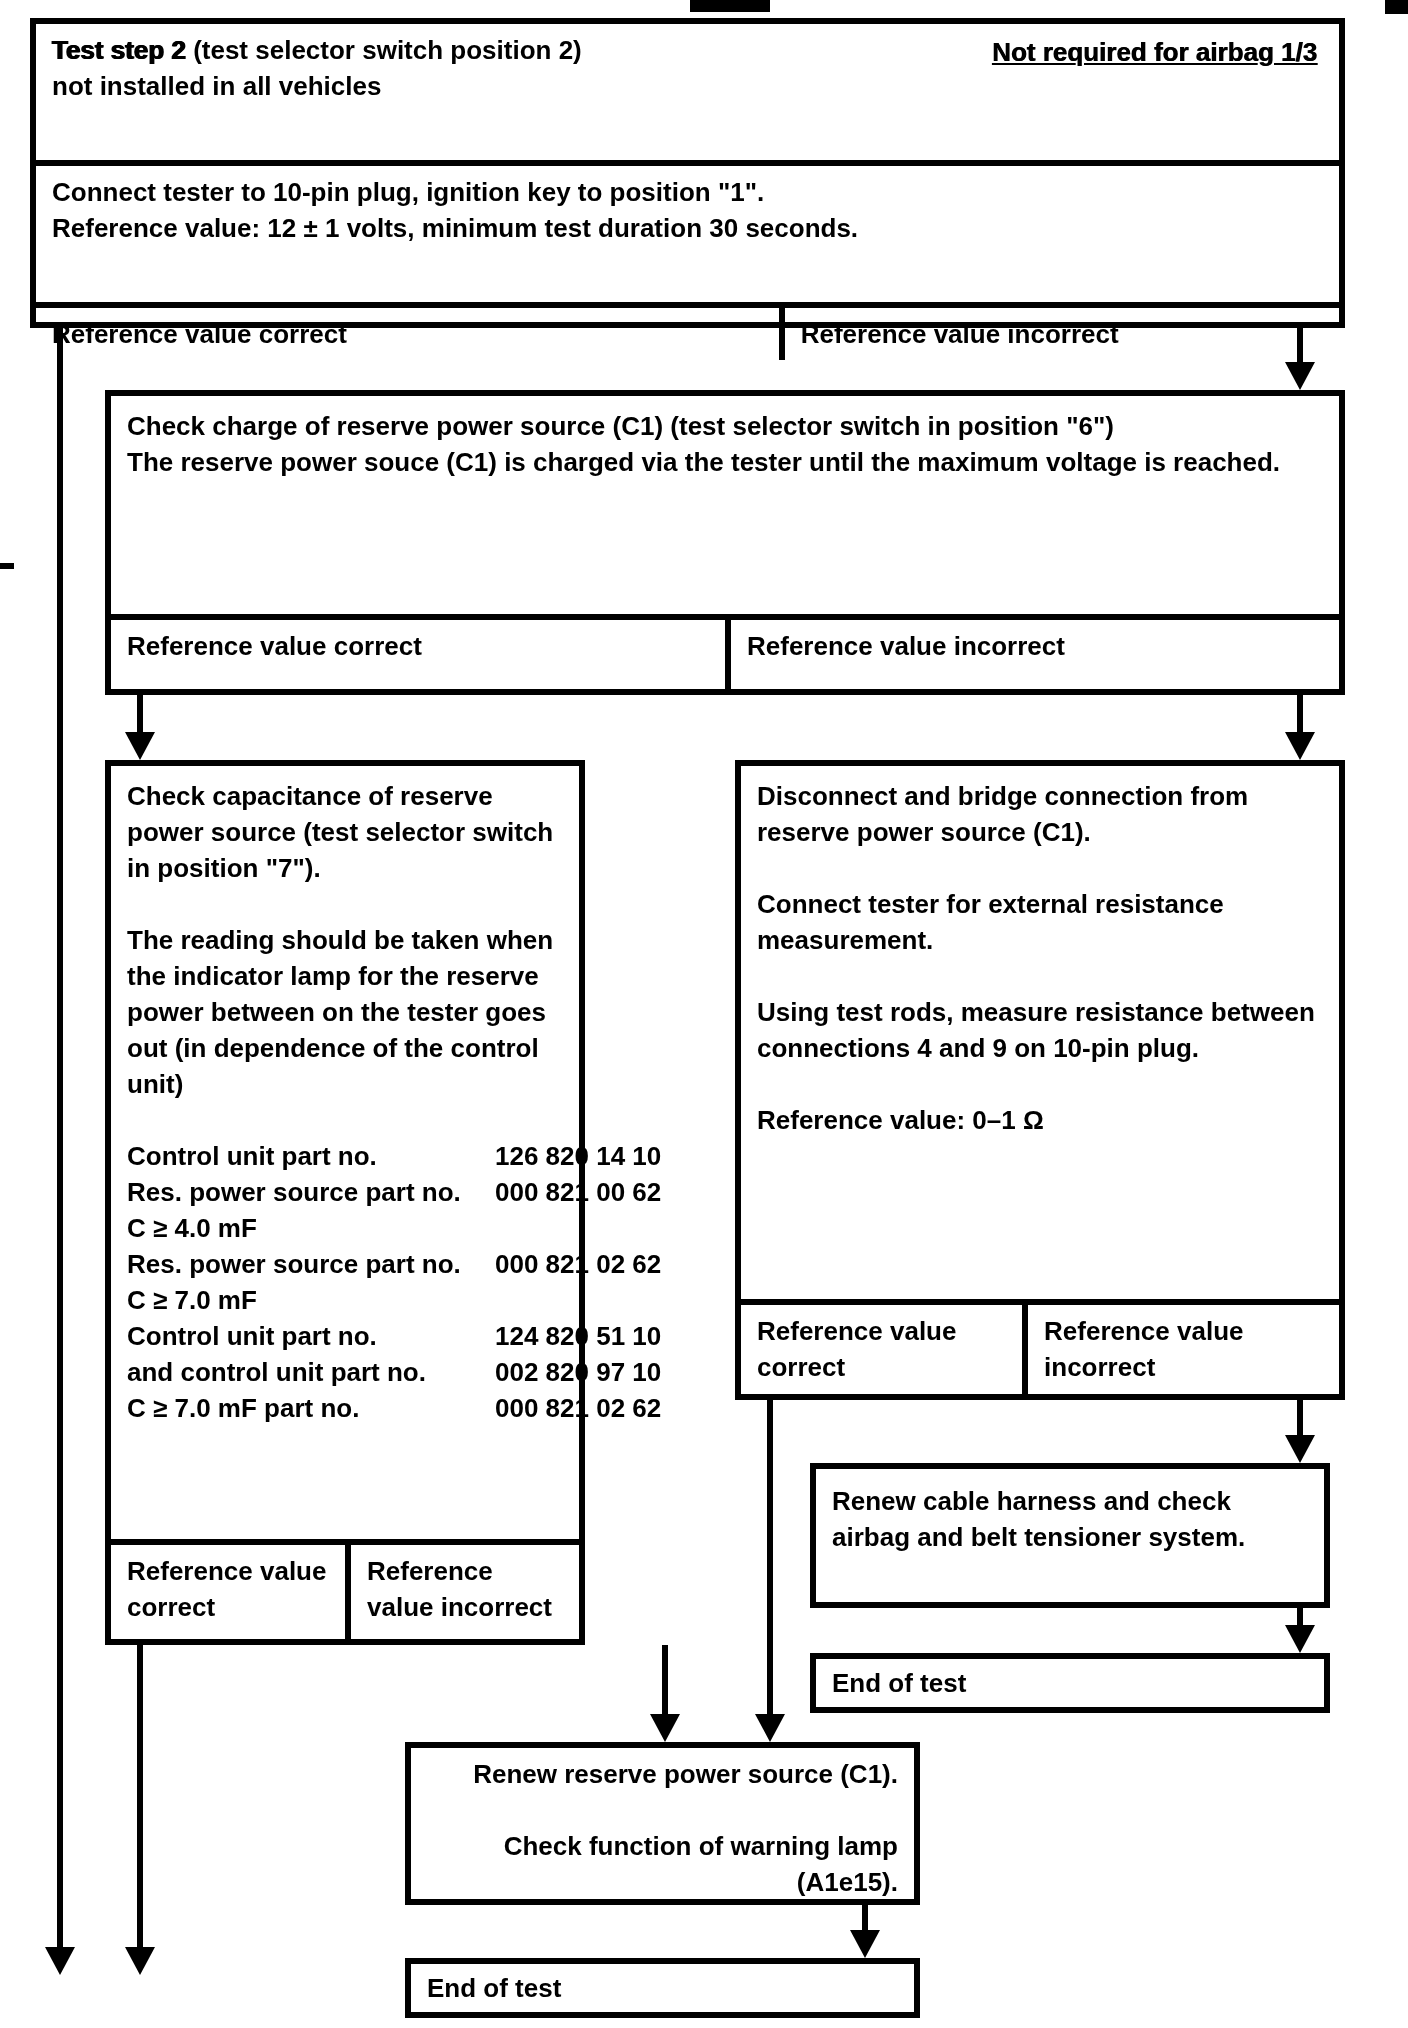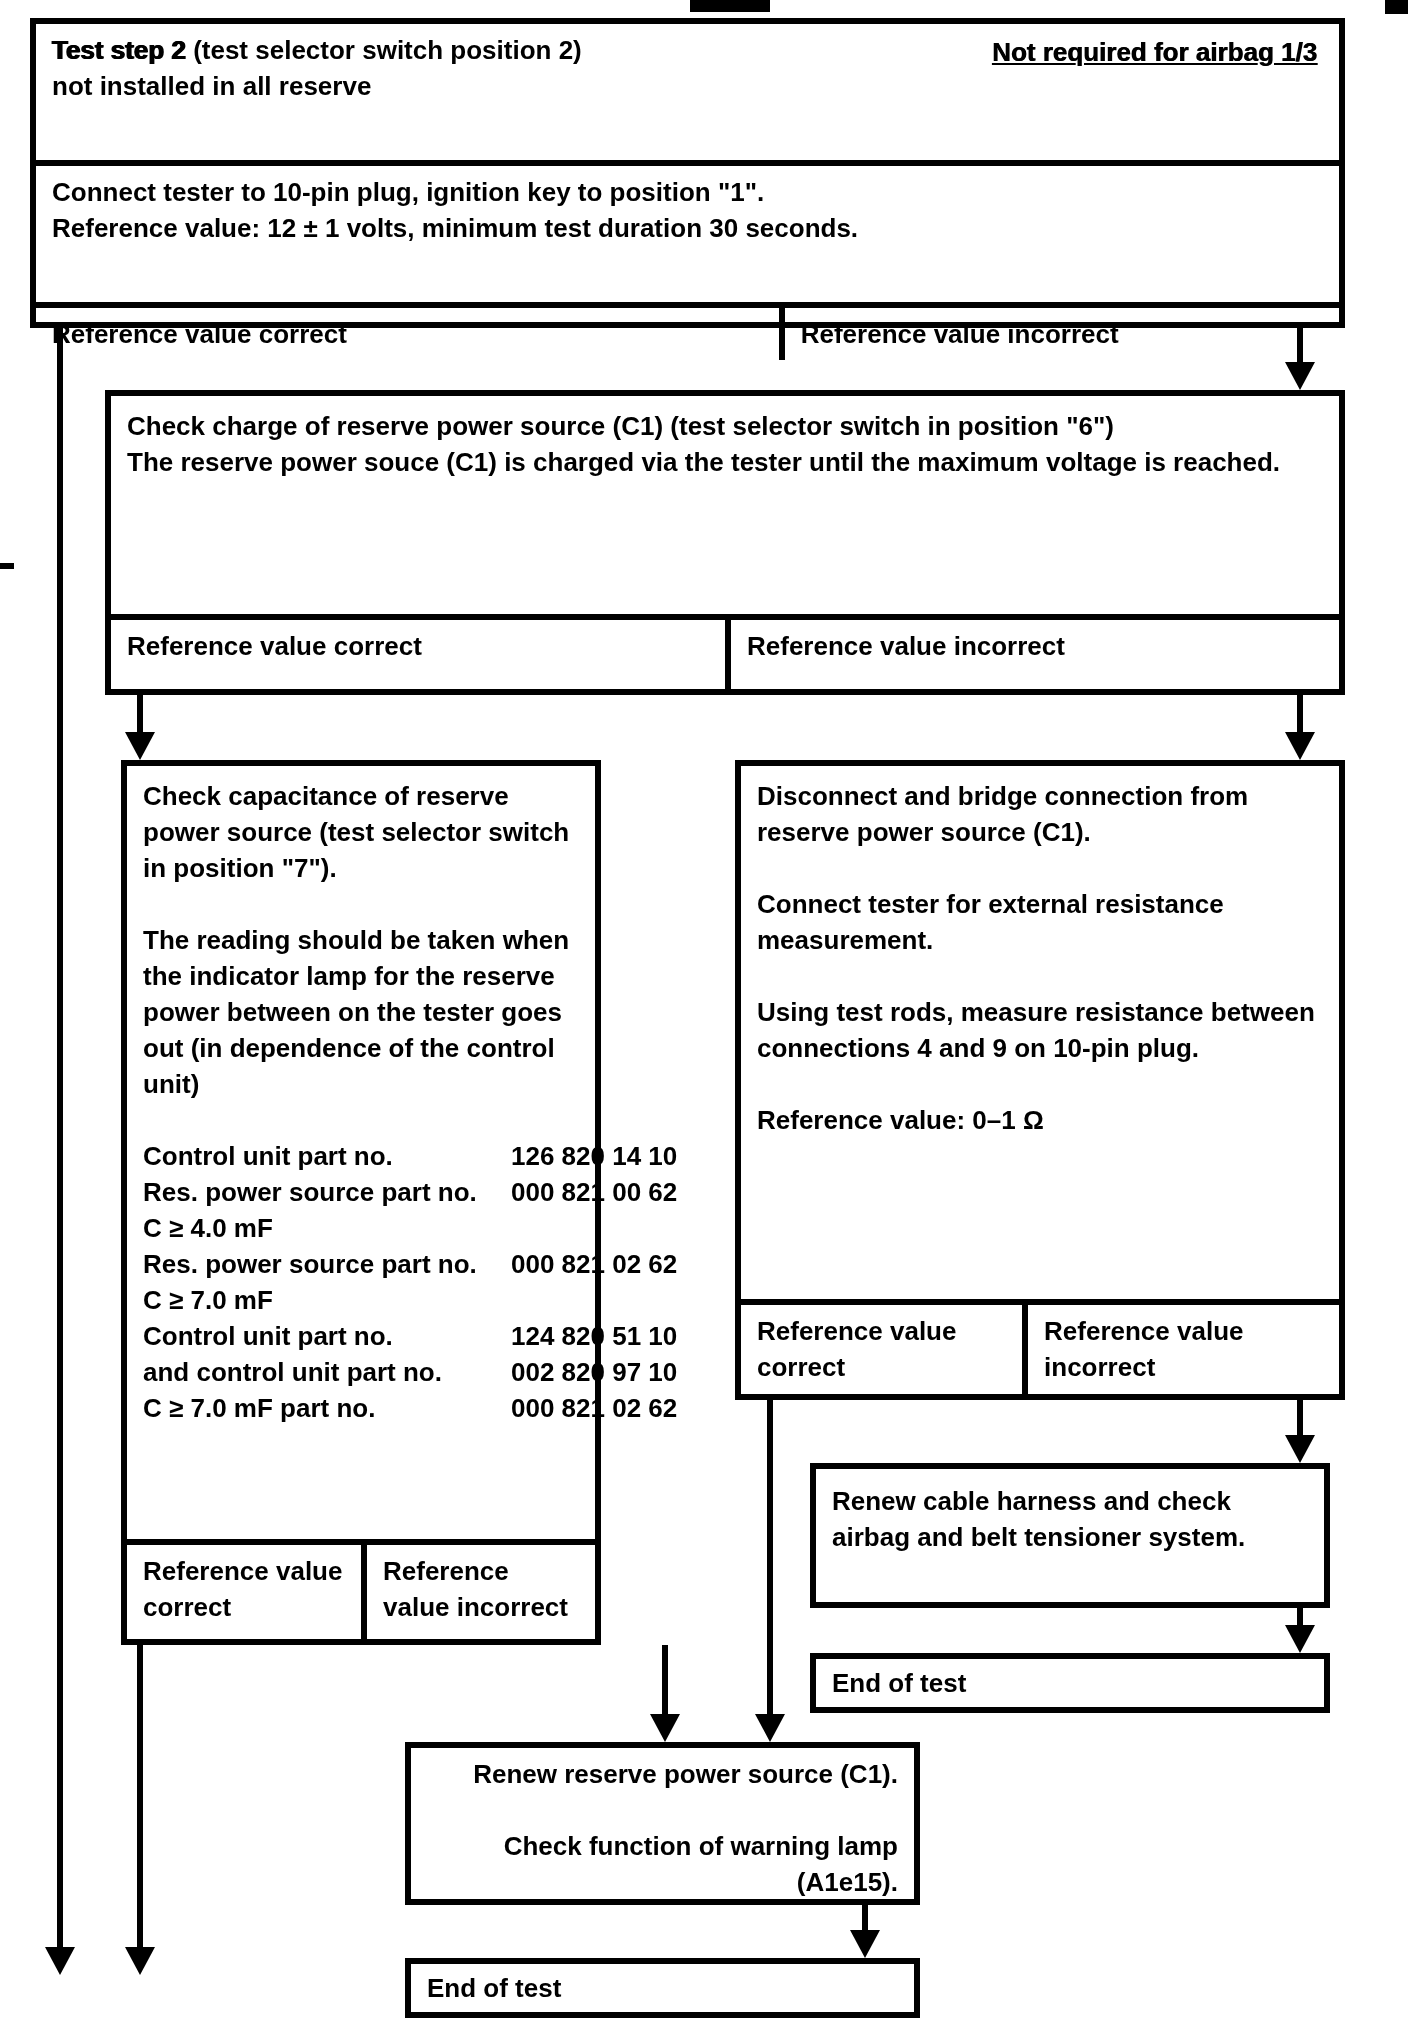--- a/index.html
+++ b/index.html
@@ -31,21 +31,21 @@
 
 <div id="page">
 
   <div class="artifact" style="left:690px;top:0;width:80px;height:12px;"></div>
   <div class="artifact" style="left:1385px;top:0;width:23px;height:14px;"></div>
   <div class="artifact" style="left:0;top:563px;width:14px;height:6px;"></div>
 
   <div class="box" style="left:30px;top:18px;width:1315px;height:310px;">
     <div class="sec" style="height:115px;position:relative;">
       <div><span class="xb">Test step 2</span><span> (test selector switch position 2)</span></div>
-      <div>not installed in all reserve</div>
+      <div>not installed in all vehicles</div>
       <div class="note u">Not required for airbag 1/3</div>
     </div>
     <div class="sec bt" style="height:152px;">
       <div>Connect tester to 10-pin plug, ignition key to position "1".</div>
       <div>Reference value: 12 ± 1 volts, minimum test duration 30 seconds.</div>
     </div>
     <div class="frow">
       <div class="fcell" style="flex:0 0 57%;">Reference value correct</div>
       <div class="fcell r" style="flex:1;">Reference value incorrect</div>
     </div>
@@ -55,21 +55,21 @@
     <div class="sec" style="flex:1;padding-top:12px;">
       <div class="para" style="margin-bottom:0;">Check charge of reserve power source (C1) (test selector switch in position "6")</div>
       <div class="para">The reserve power souce (C1) is charged via the tester until the maximum voltage is reached.</div>
     </div>
     <div class="frow" style="flex:0 0 75px;">
       <div class="fcell" style="flex:0 0 50%;">Reference value correct</div>
       <div class="fcell r" style="flex:1;">Reference value incorrect</div>
     </div>
   </div>
 
-  <div class="box" style="left:105px;top:760px;width:480px;height:885px;margin-left:16px;">
+  <div class="box" style="left:105px;top:760px;width:480px;height:885px;">
     <div class="sec" style="flex:1;padding-top:12px;">
       <div class="para">Check capacitance of reserve power source (test selector switch in position "7").</div>
       <div class="para">The reading should be taken when the indicator lamp for the reserve power between on the tester goes out (in dependence of the control unit)</div>
       <div>
         <div class="prow">
             <span class="plabel">Control unit part no.</span>
             <span class="pvalue">126 820 14 10</span>
           </div>
         <div class="prow">
             <span class="plabel">Res. power source part no.</span>

